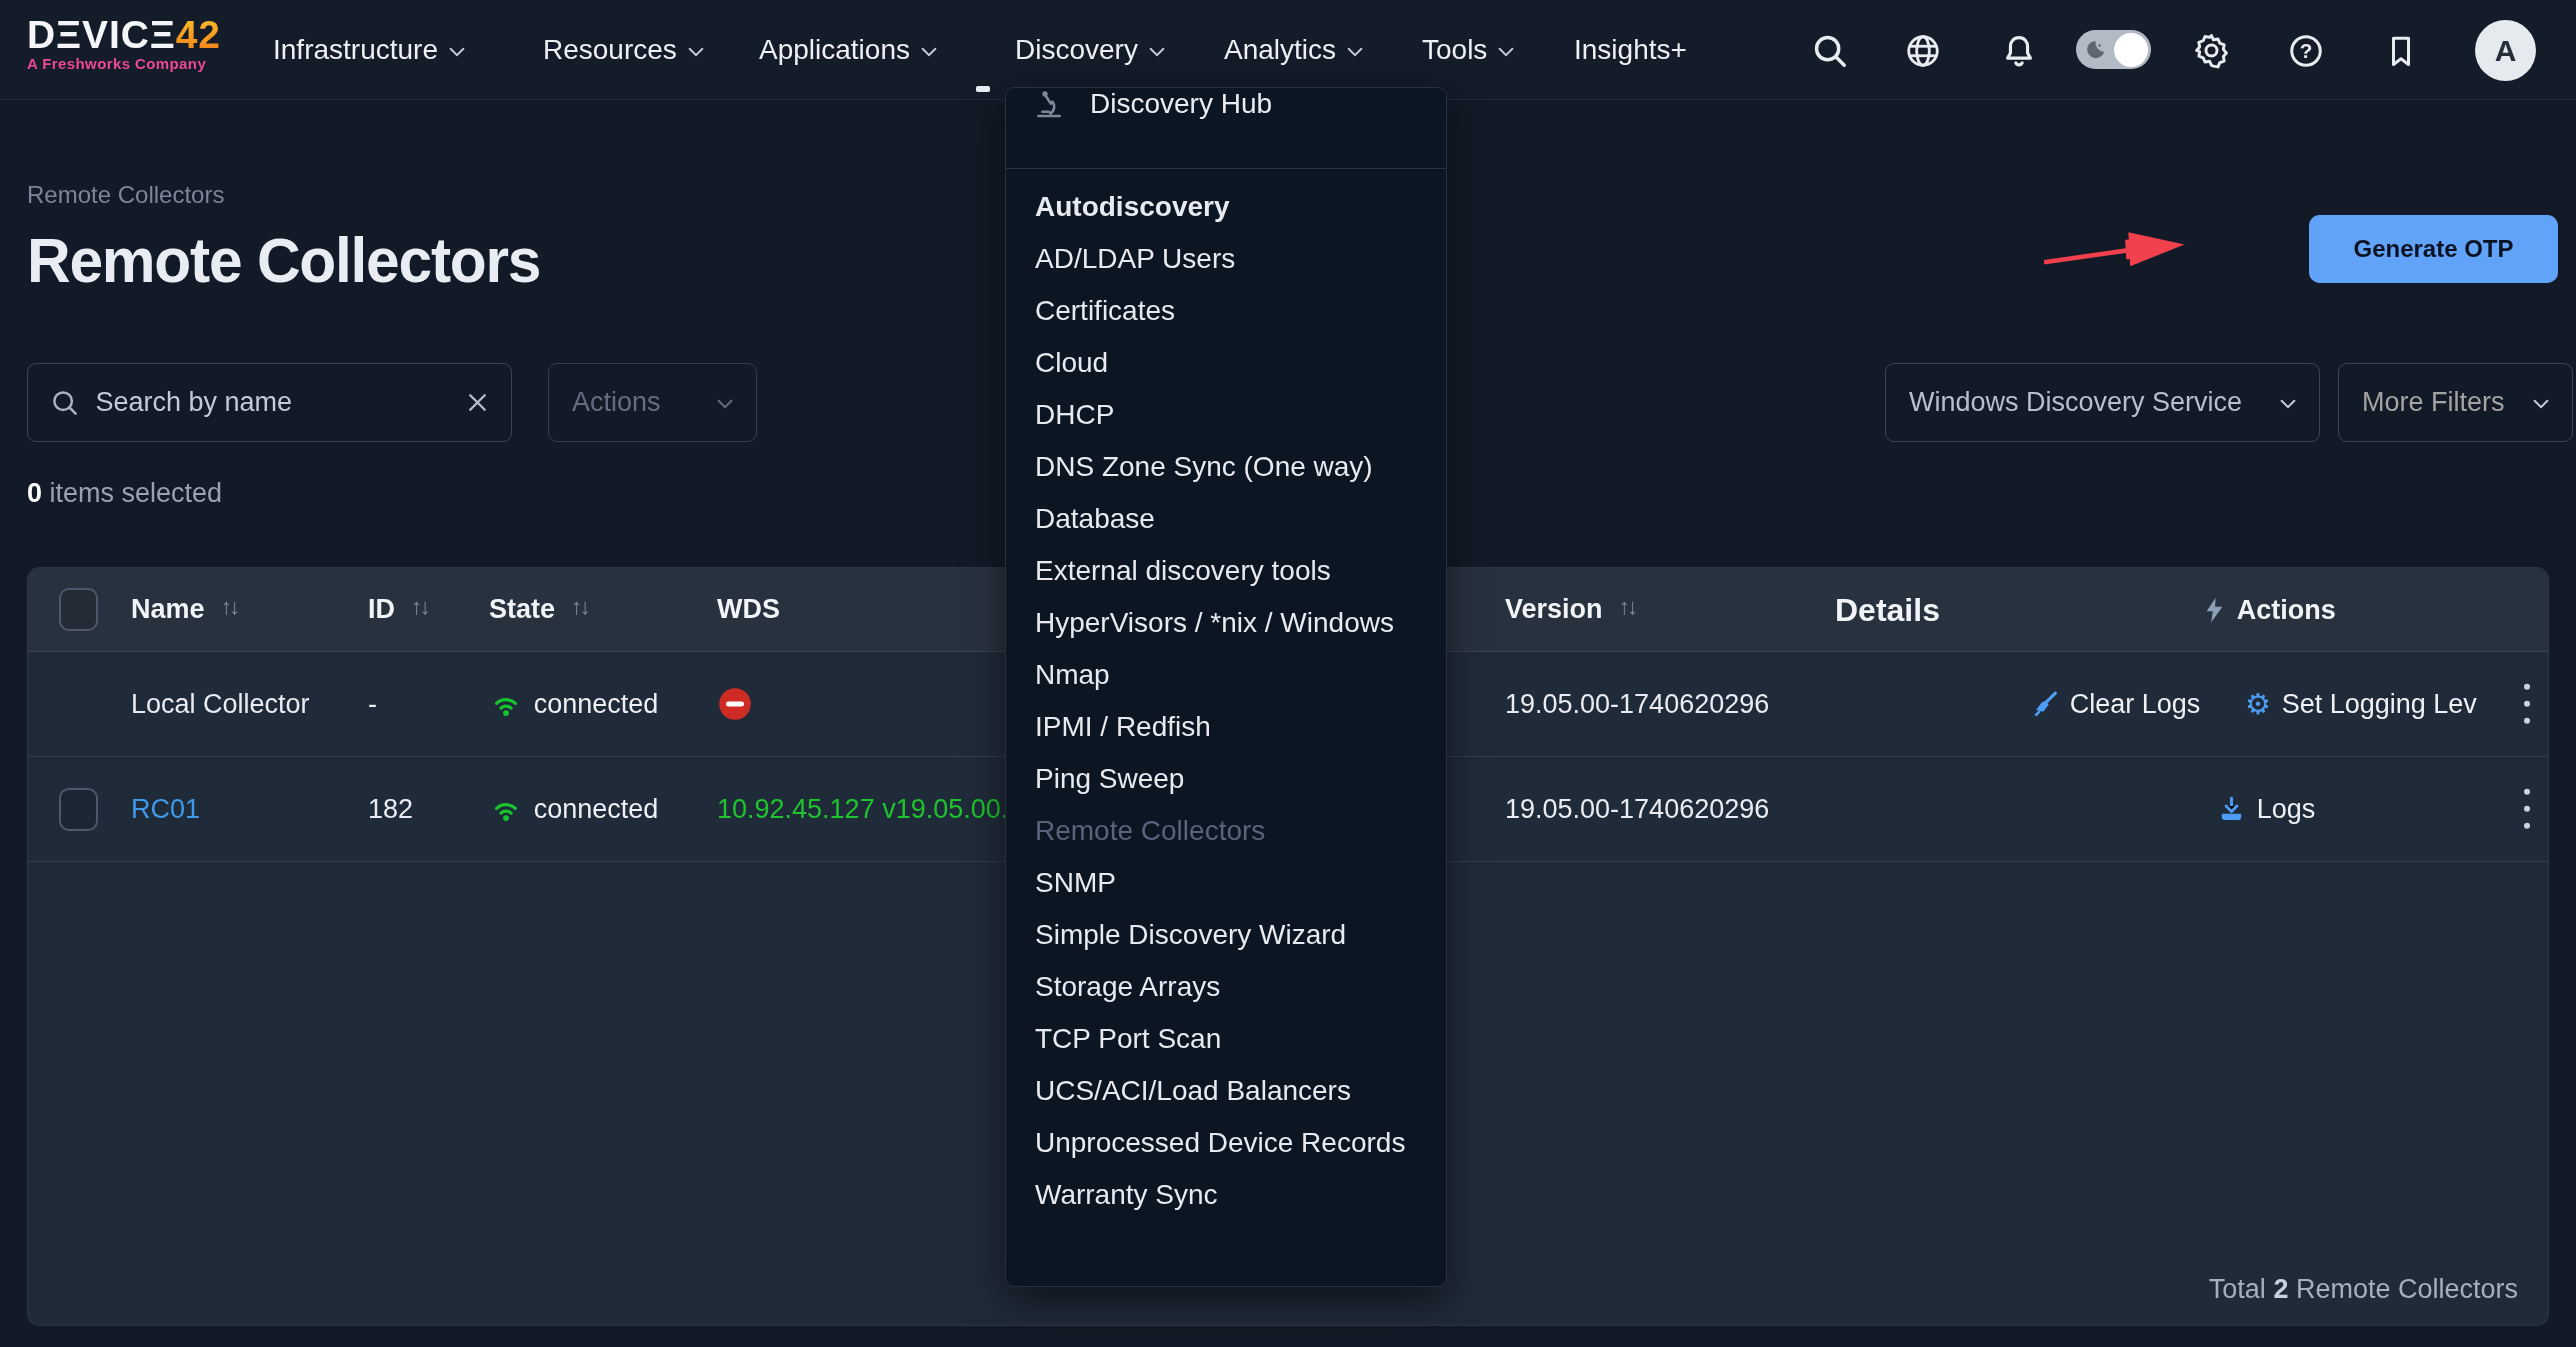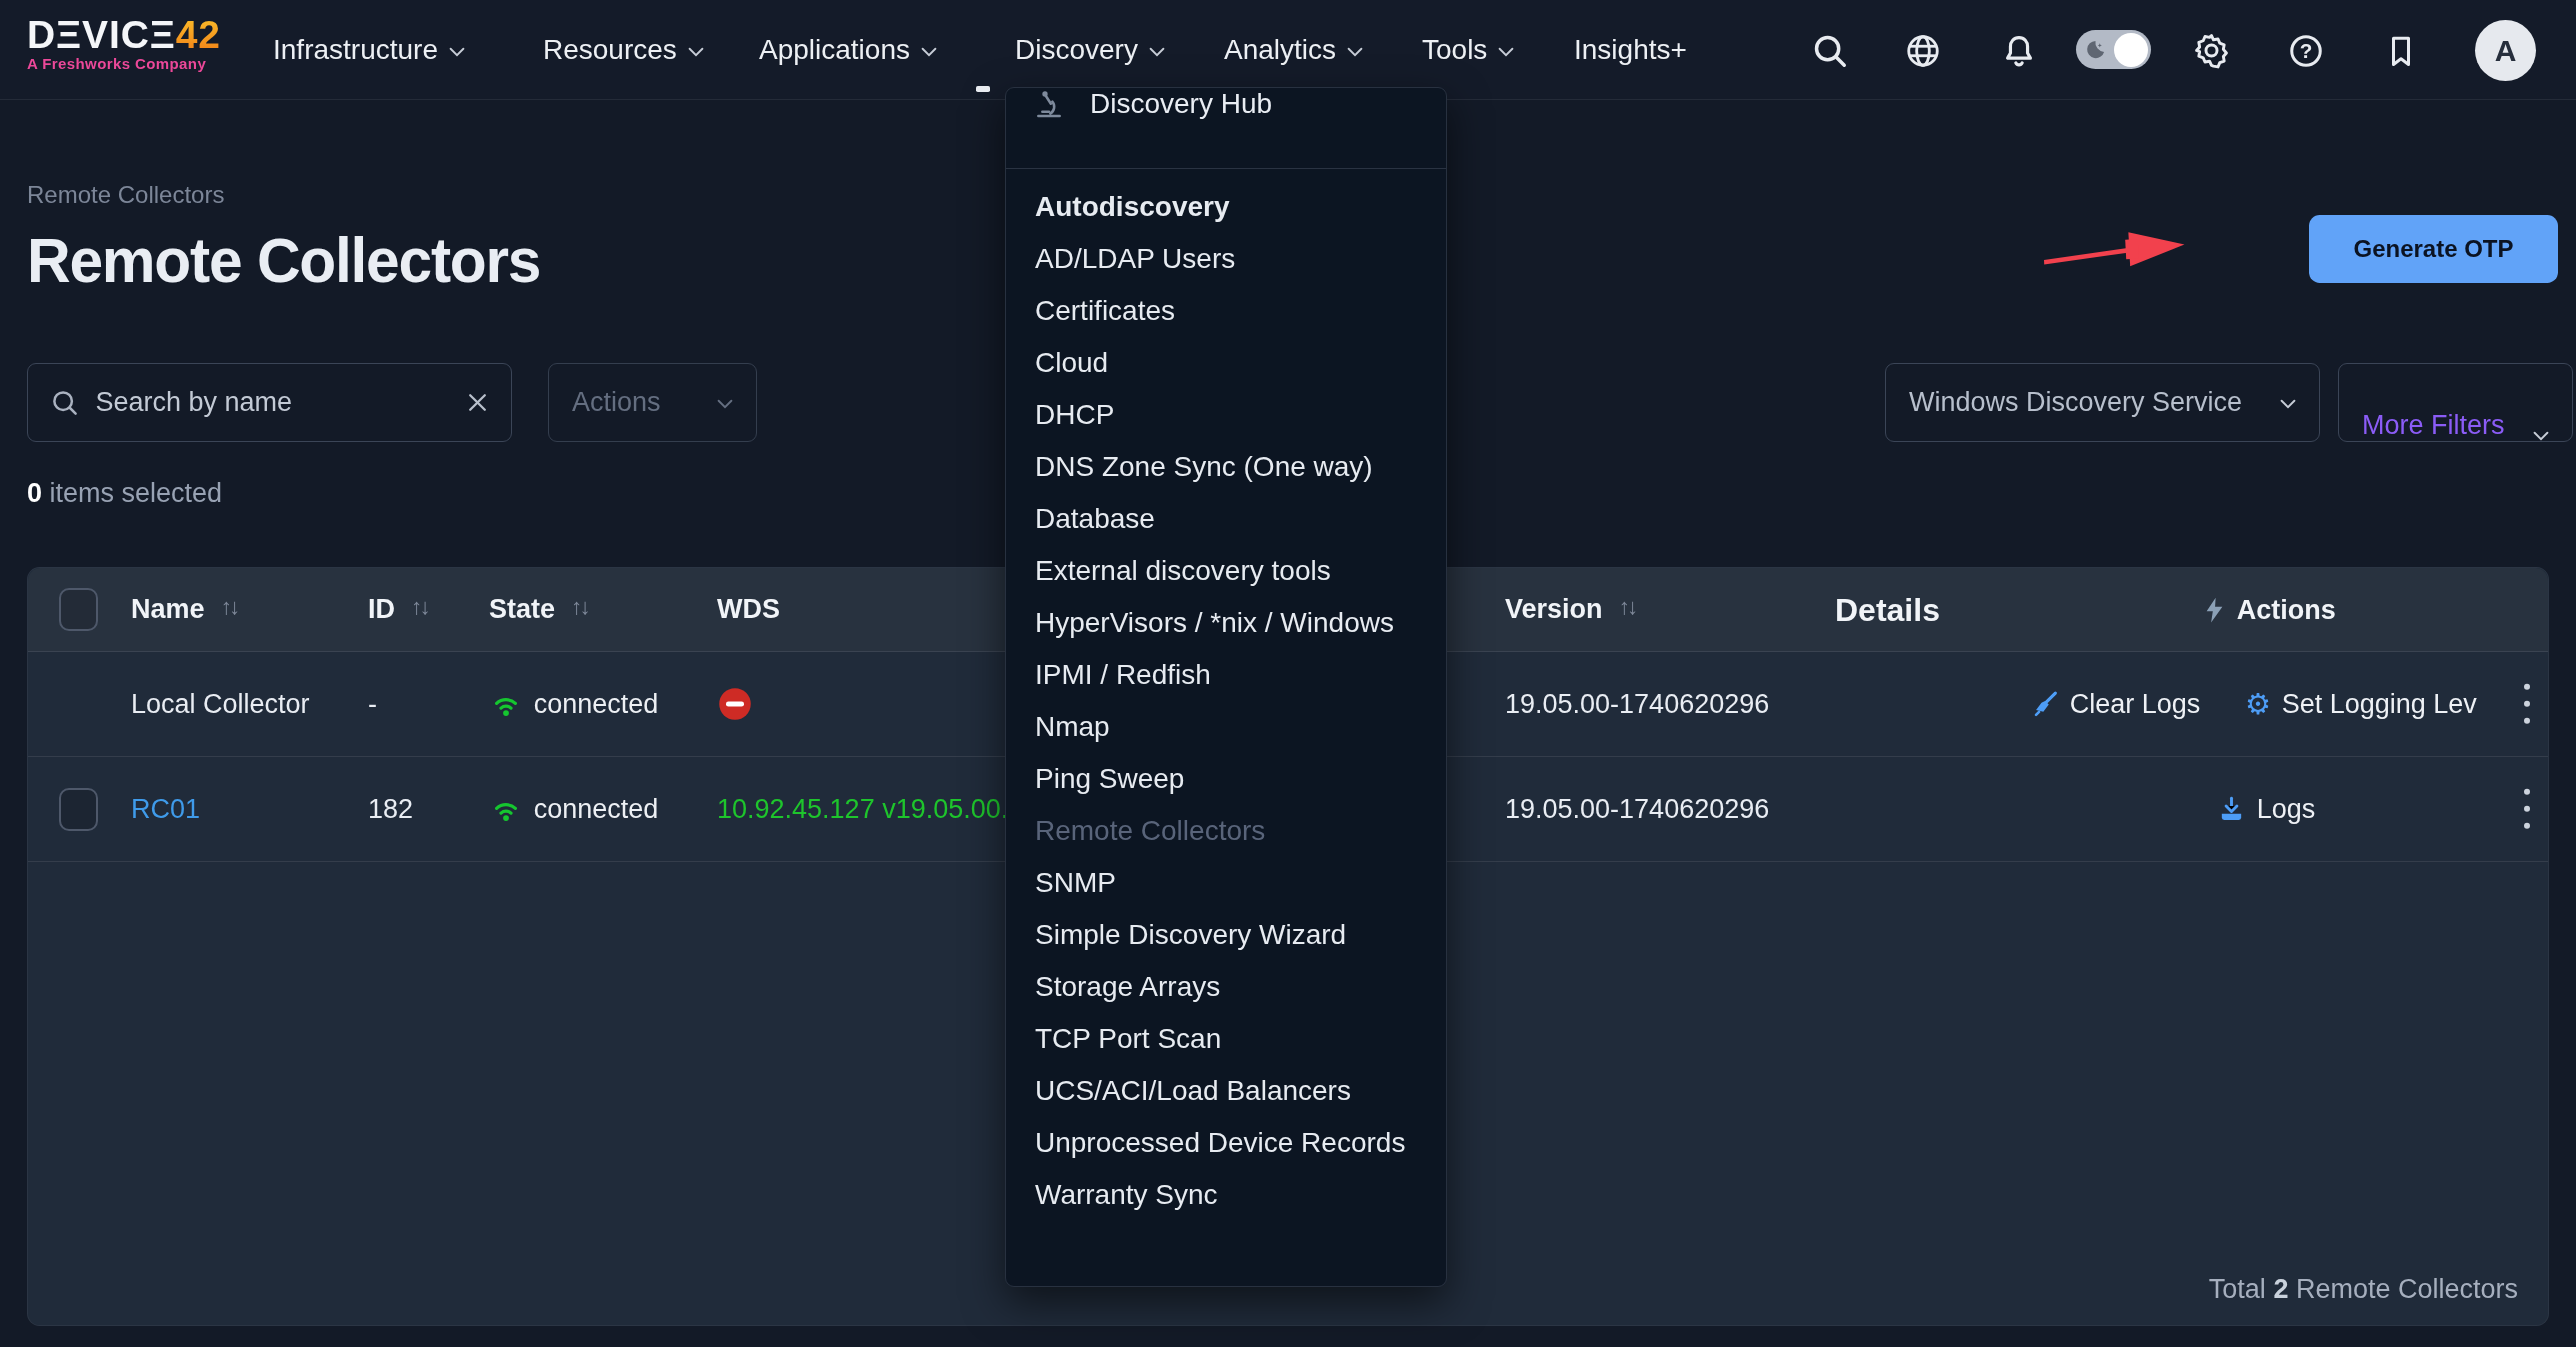--- a/index.html
+++ b/index.html
@@ -34,21 +34,21 @@
 
   
   .search-box { position:absolute; left:27px; top:363px; width:485px; height:79px; border:1.8px solid #3b4557;
                 border-radius:9px; display:flex; align-items:center; padding:0 21.5px; gap:16px; background:transparent; }
   .search-box input { flex:1; background:transparent; border:none; outline:none; font-size:27px; color:#e8ecf2; font-family:inherit; min-width:0; }
   .search-box input::placeholder { color:#c3cad5; }
   .select-box { position:absolute; top:363px; height:79px; border:1.8px solid #343e4e; border-radius:9px;
                 display:flex; align-items:center; justify-content:space-between; padding:0 23px; cursor:pointer; }
   .actions-box { left:548px; width:209px; color:#646e80; }
   .wds-box { left:1885px; width:435px; border-color:#3b4557; color:#b7bfcc; }
-  .mf-box { left:2338px; width:235px; border-color:#3b4557; color:#8b5cf6;align-items:flex-end; }
+  .mf-box { left:2338px; width:235px; border-color:#3b4557; color:#a3a3a3; }
   .select-box .lbl { font-size:27px; white-space:nowrap; overflow:hidden; }
   .selected-line { position:absolute; left:27px; top:478px; font-size:27px; color:#98a2b3; }
   .selected-line b { color:#ffffff; font-weight:700; }
 
   
   .card { position:absolute; left:27px; top:567px; width:2522px; height:759px; background:#202b3a;
           border:0.9px solid rgba(255,255,255,0.05); border-radius:12.5px; }
   .trow { display:grid; grid-template-columns:103px 237px 121px 228px 788px 322px 1fr; align-items:center; }
   .thead { height:84px; background:#28323f; border-radius:12.5px 12.5px 0 0; border-bottom:1.8px solid #3a4351; }
   .thead .cell { font-size:27px; font-weight:700; color:#f1f4f8; }
@@ -372,22 +372,22 @@
     <div class="menu-list" id="menu-list">
         <div class="menu-item bold">Autodiscovery</div>
         <div class="menu-item">AD/LDAP Users</div>
         <div class="menu-item">Certificates</div>
         <div class="menu-item">Cloud</div>
         <div class="menu-item">DHCP</div>
         <div class="menu-item">DNS Zone Sync (One way)</div>
         <div class="menu-item">Database</div>
         <div class="menu-item">External discovery tools</div>
         <div class="menu-item">HyperVisors / *nix / Windows</div>
+        <div class="menu-item">Nmap</div>
         <div class="menu-item">IPMI / Redfish</div>
-        <div class="menu-item">Nmap</div>
         <div class="menu-item">Ping Sweep</div>
         <div class="menu-item disabled">Remote Collectors</div>
         <div class="menu-item">SNMP</div>
         <div class="menu-item">Simple Discovery Wizard</div>
         <div class="menu-item">Storage Arrays</div>
         <div class="menu-item">TCP Port Scan</div>
         <div class="menu-item">UCS/ACI/Load Balancers</div>
         <div class="menu-item">Unprocessed Device Records</div>
         <div class="menu-item">Warranty Sync</div>
       </div>

